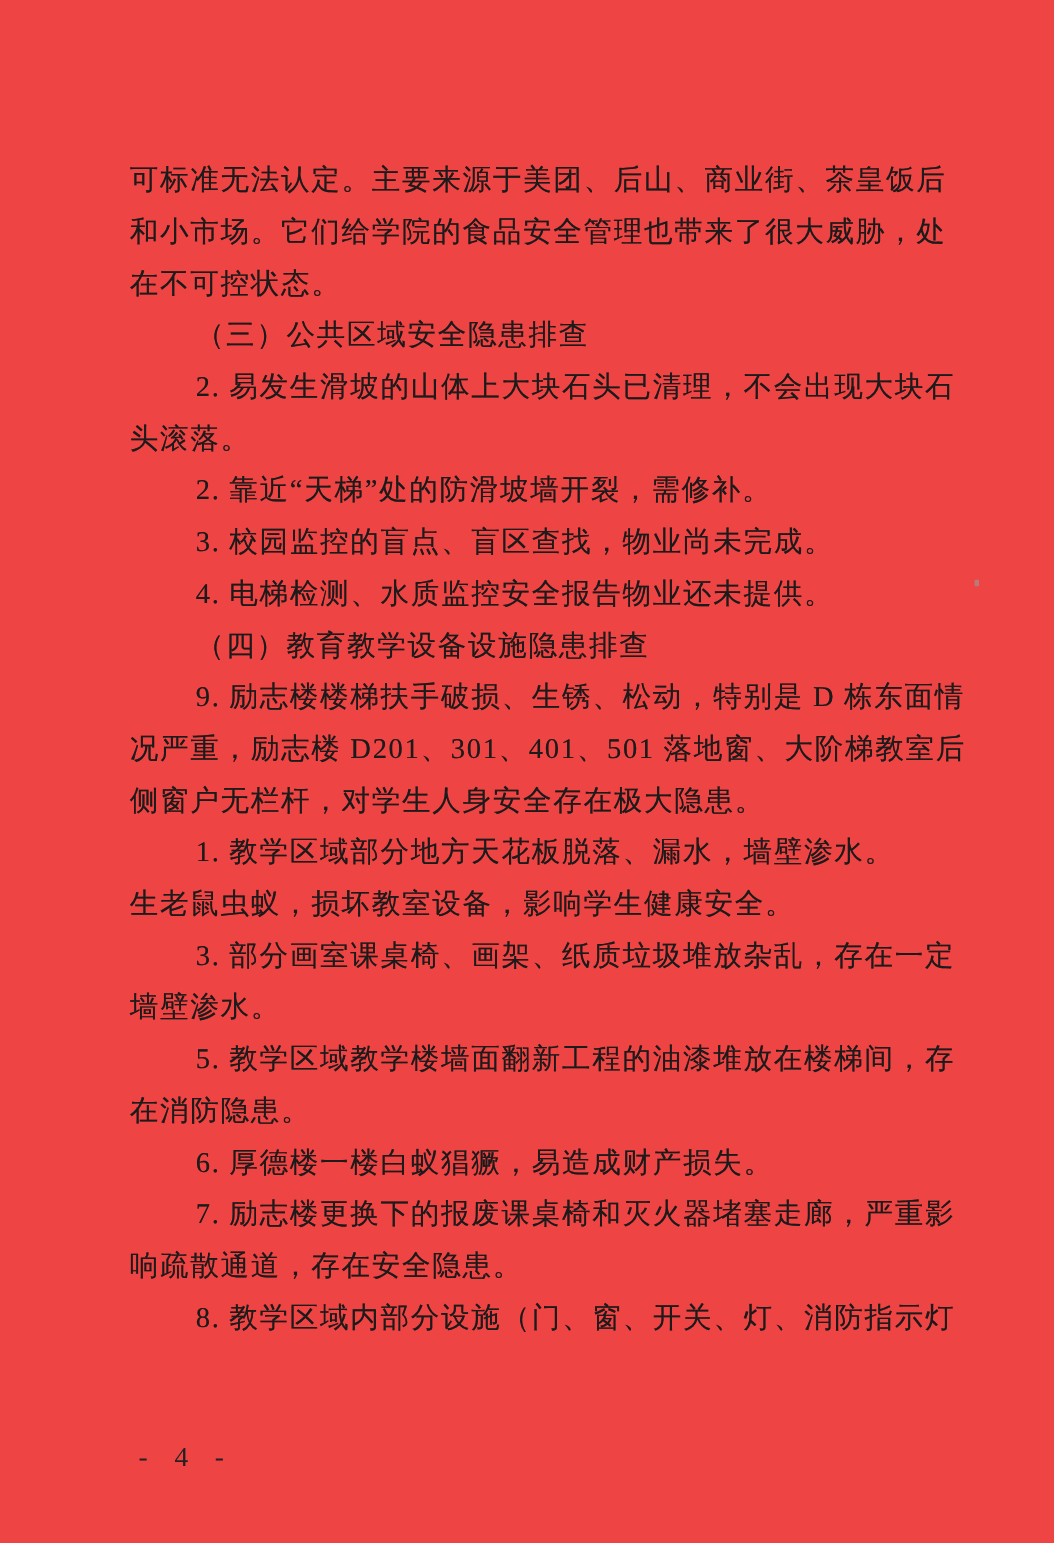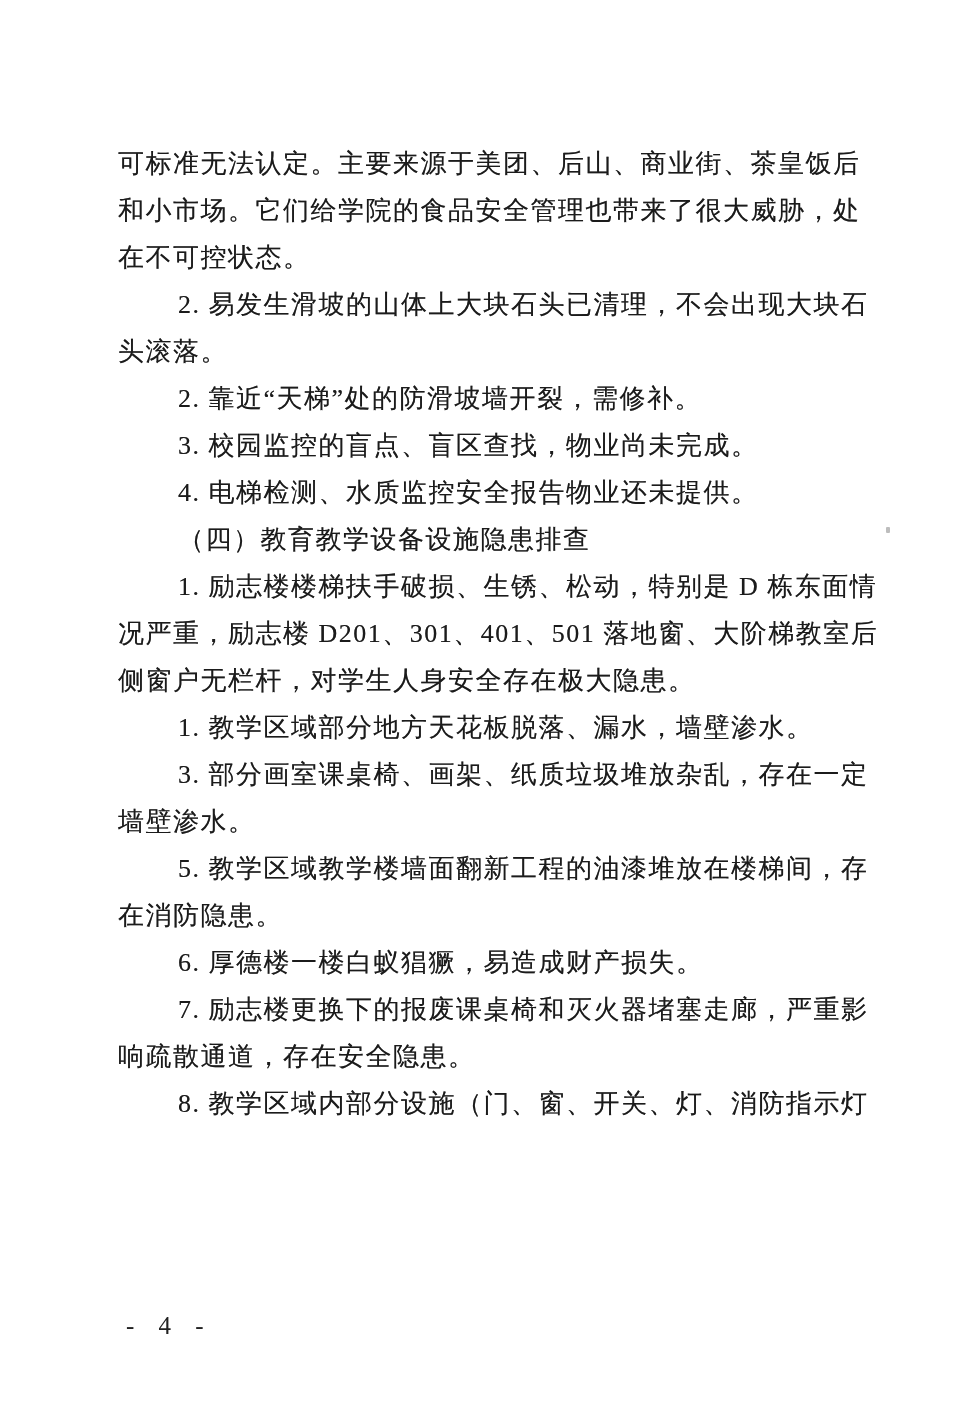--- a/index.html
+++ b/index.html
@@ -4,21 +4,21 @@
 <style>
   * { margin: 0; padding: 0; box-sizing: border-box; }
   html, body {
     background: #e8e8e8;
     font-family: "Liberation Serif", "DejaVu Serif", serif;
   }
   .page {
     position: relative;
     width: 958px;
     height: 1403px;
-    background: #ffffff;
+    background: #ef4444;
     color: #1b1b1b;
     overflow: hidden;
   }
   .document-body {
     position: absolute;
     left: 118px;
     top: 140px;
     width: 740px;
   }
   .line {
@@ -56,30 +56,32 @@
   }
 </style>
 </head>
 <body>
 
 <div class="page">
   <div class="document-body">
       <div class="line">可标准无法认定。主要来源于美团、后山、商业街、茶皇饭后</div>
       <div class="line">和小市场。它们给学院的食品安全管理也带来了很大威胁，处</div>
       <div class="line">在不可控状态。</div>
+      <div class="line indent">（三）公共区域安全隐患排查</div>
       <div class="line indent">2. 易发生滑坡的山体上大块石头已清理，不会出现大块石</div>
       <div class="line">头滚落。</div>
       <div class="line indent">2. 靠近“天梯”处的防滑坡墙开裂，需修补。</div>
       <div class="line indent">3. 校园监控的盲点、盲区查找，物业尚未完成。</div>
       <div class="line indent">4. 电梯检测、水质监控安全报告物业还未提供。</div>
       <div class="line indent">（四）教育教学设备设施隐患排查</div>
-      <div class="line indent">1. 励志楼楼梯扶手破损、生锈、松动，特别是 D 栋东面情</div>
+      <div class="line indent">9. 励志楼楼梯扶手破损、生锈、松动，特别是 D 栋东面情</div>
       <div class="line">况严重，励志楼 D201、301、401、501 落地窗、大阶梯教室后</div>
       <div class="line">侧窗户无栏杆，对学生人身安全存在极大隐患。</div>
       <div class="line indent">1. 教学区域部分地方天花板脱落、漏水，墙壁渗水。</div>
+      <div class="line">生老鼠虫蚁，损坏教室设备，影响学生健康安全。</div>
       <div class="line indent">3. 部分画室课桌椅、画架、纸质垃圾堆放杂乱，存在一定</div>
       <div class="line">墙壁渗水。</div>
       <div class="line indent">5. 教学区域教学楼墙面翻新工程的油漆堆放在楼梯间，存</div>
       <div class="line">在消防隐患。</div>
       <div class="line indent">6. 厚德楼一楼白蚁猖獗，易造成财产损失。</div>
       <div class="line indent">7. 励志楼更换下的报废课桌椅和灭火器堵塞走廊，严重影</div>
       <div class="line">响疏散通道，存在安全隐患。</div>
       <div class="line indent">8. 教学区域内部分设施（门、窗、开关、灯、消防指示灯</div>
     </div>
   <div class="scan-artifact"></div>

